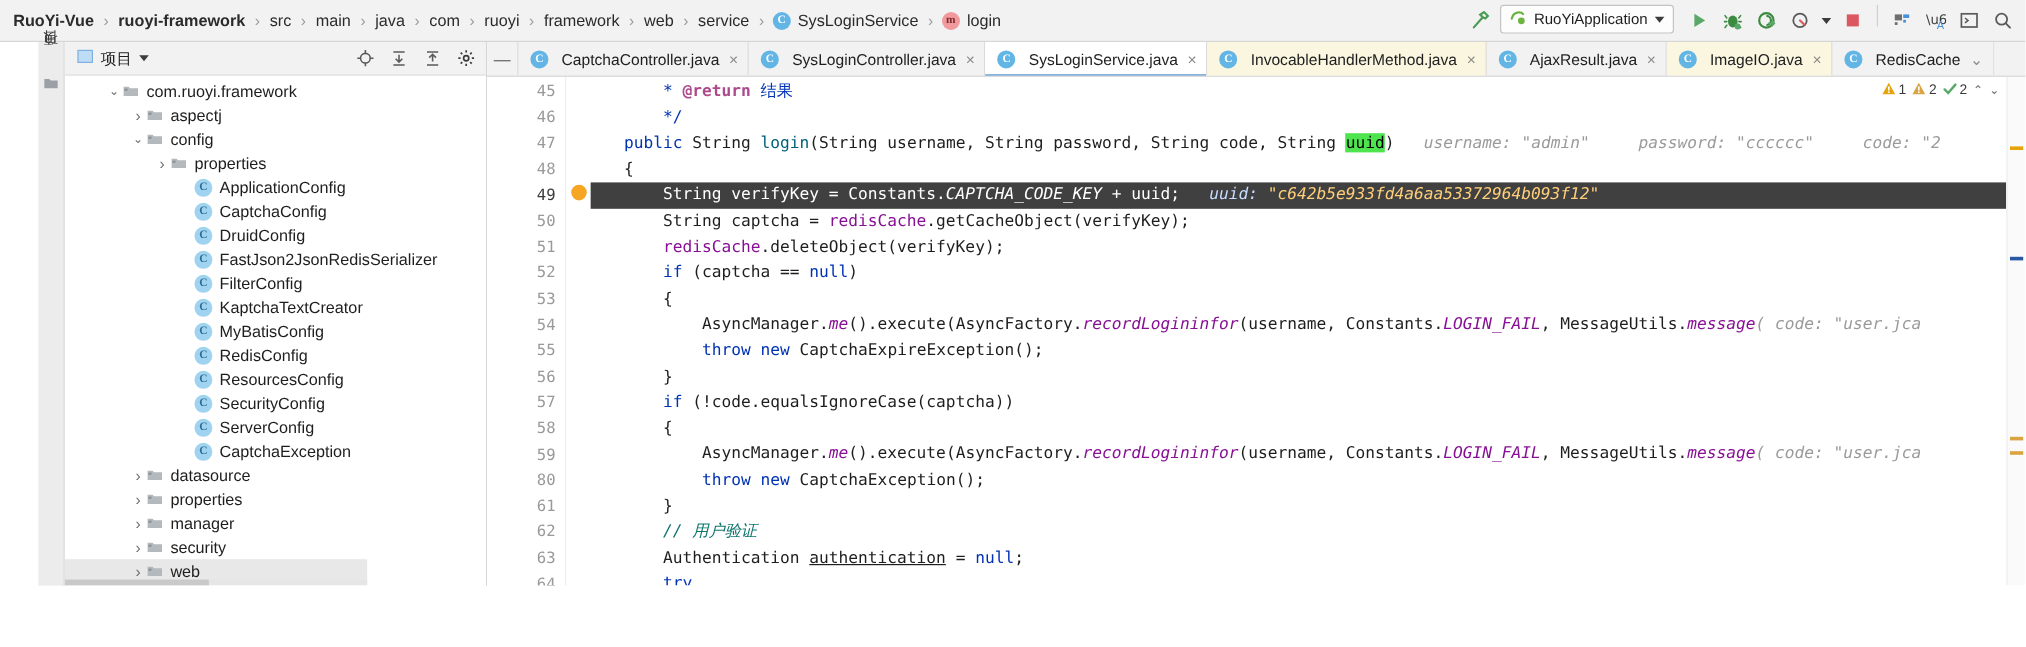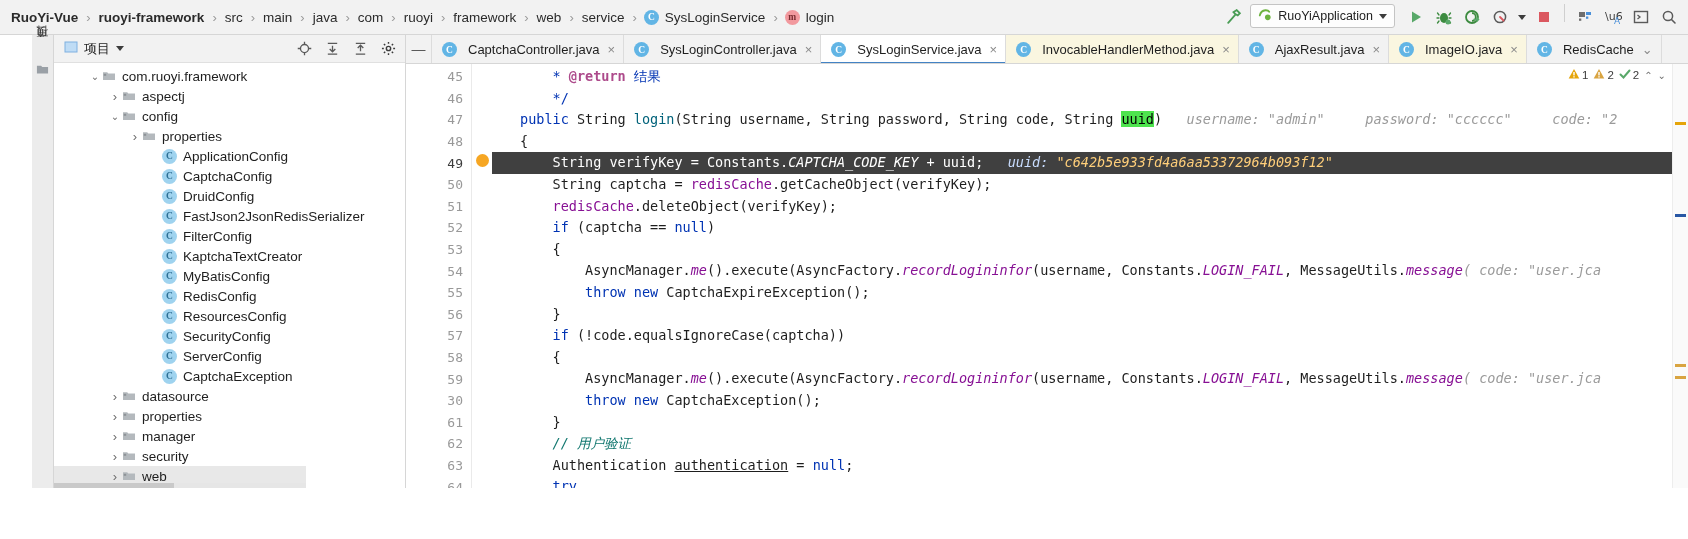--- a/index.html
+++ b/index.html
@@ -592,21 +592,21 @@
             <div class="gline">56<span class="fold"><svg width="9" height="9" viewBox="0 0 9 9">
                   <rect x="0.5" y="0.5" width="8" height="8" rx="1" fill="#fff" stroke="#b0b0b0"></rect>
                   <path d="M2.3 4.5 h4.4" stroke="#6e6e6e" stroke-width="1.1"></path>
                 </svg></span></div>
             <div class="gline">57</div>
             <div class="gline">58<span class="fold"><svg width="9" height="9" viewBox="0 0 9 9">
                   <rect x="0.5" y="0.5" width="8" height="8" rx="1" fill="#fff" stroke="#b0b0b0"></rect>
                   <path d="M2.3 4.5 h4.4" stroke="#6e6e6e" stroke-width="1.1"></path>
                 </svg></span></div>
             <div class="gline">59</div>
-            <div class="gline">30</div>
+            <div class="gline">80</div>
             <div class="gline">61<span class="fold"><svg width="9" height="9" viewBox="0 0 9 9">
                   <rect x="0.5" y="0.5" width="8" height="8" rx="1" fill="#fff" stroke="#b0b0b0"></rect>
                   <path d="M2.3 4.5 h4.4" stroke="#6e6e6e" stroke-width="1.1"></path>
                 </svg></span></div>
             <div class="gline">62</div>
             <div class="gline">63</div>
             <div class="gline">64</div>
             <div class="gline">65</div>
           </div>
         <div class="breakpt-col" id="bpcol">

